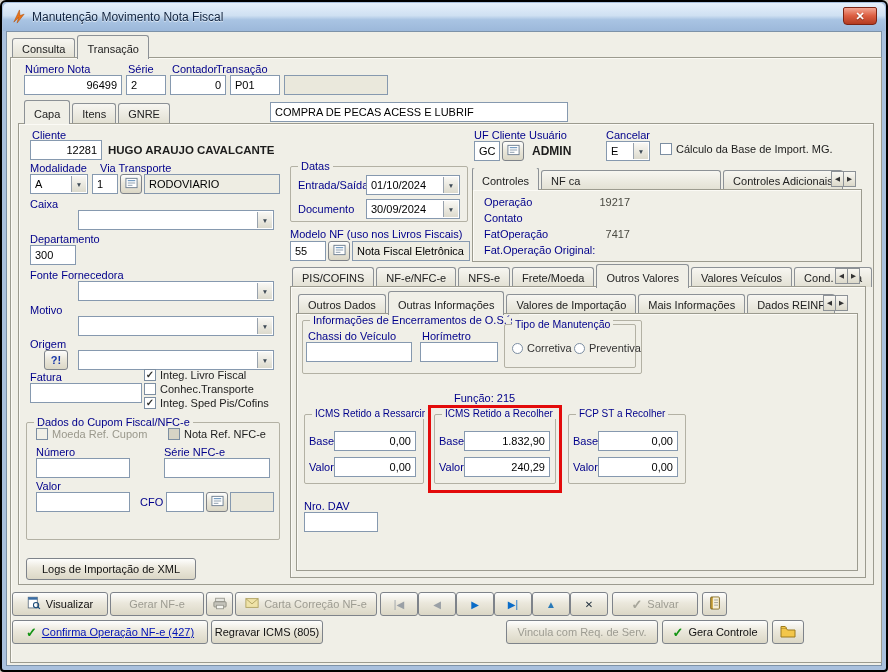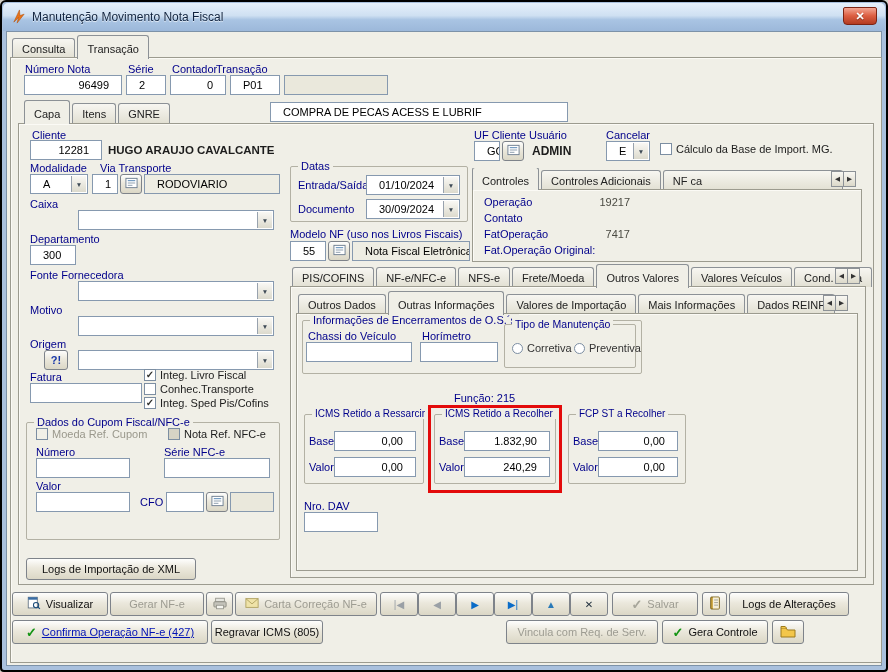--- a/index.html
+++ b/index.html
@@ -6,21 +6,21 @@
   html,body{width:888px;height:672px}
   body{font-family:"Liberation Sans",sans-serif;font-size:11px;background:#d4d0c8}
   .win{position:relative;width:888px;height:672px;border:2px solid #000000;border-radius:6px 6px 4px 4px;background:#a9c0dd;overflow:hidden}
   .titlebar{position:absolute;left:1px;top:1px;right:1px;height:28px;background:linear-gradient(#e6f0fb,#cfe0f2 45%,#a9c4e3 60%,#9cb8da);border-radius:5px 5px 0 0;display:flex;align-items:center;padding:0 8px;gap:6px}
   .title{font-size:12px;color:#10233f;text-shadow:0 1px 1px rgba(255,255,255,.8)}
   .closebtn{position:absolute;right:9px;top:5px;width:34px;height:18px;background:linear-gradient(#f2a694,#dd5f43 48%,#b33b21);border:1px solid #7c2414;border-radius:2px 2px 4px 4px;color:#fff;display:flex;align-items:center;justify-content:center;font-size:11px;font-weight:bold;text-shadow:0 1px 1px rgba(0,0,0,.4)}
   .client{position:absolute;left:4px;top:29px;right:4px;bottom:4px;background:#f0efe7;border:1px solid #7d92a8}
   .lbl{position:absolute;color:#00008b;font-size:11px;line-height:12px;white-space:nowrap}
   .blk{color:#1c1c1c}
   .bold{font-weight:bold}
-  .ed{position:absolute;height:20px;background:#fff;border:1px solid #8699af;font-size:11px;color:#000;padding:3px 12px 0;white-space:nowrap;overflow:hidden}
+  .ed{position:absolute;height:20px;background:#fff;border:1px solid #8699af;font-size:11px;color:#000;padding:3px 4px 0;white-space:nowrap;overflow:hidden}
   .ed.r{text-align:right}
   .ed.dis{background:#eae8dc;color:#77756a}
   .ed.inset{background:#eeede3}
   .combo{padding-right:18px}
   .dd{position:absolute;top:1px;right:1px;bottom:1px;width:15px;background:linear-gradient(#f9f8f4,#dcdacd);border-left:1px solid #98a2ae;display:flex;align-items:center;justify-content:center;font-size:6.5px;color:#3e4a56}
   .pnl{position:absolute;background:#f0efe7;border:1px solid #9c9b8f;box-shadow:inset 1px 1px 0 #fbfaf5}
   .gb{position:absolute;border:1px solid #b3b1a4;border-radius:2px}
   .gb .cap{position:absolute;top:-7px;left:7px;background:#f0efe7;padding:0 3px;color:#00008b;white-space:nowrap}
   .tstrip{position:absolute;display:flex;align-items:flex-end}
   .clip{overflow:hidden}
@@ -205,22 +205,22 @@
 
   <span class="lbl" style="left:604px;top:127px">Cancelar</span>
   <div class="ed combo" style="left:604px;top:139px;width:44px"><span class="val">E</span><span class="dd">▼</span></div>
   <div class="cb" style="left:658px;top:141px">
       <span class="box"></span>
       <span>Cálculo da Base de Import. MG.</span>
     </div>
 
   <div class="tstrip clip" style="left:470px;top:166px;height:22px;width:388px">
     <div class="tab sel">Controles</div>
+    <div class="tab" style="width:180px">NF ca</div>
     <div class="tab">Controles Adicionais</div>
-    <div class="tab" style="width:180px">NF ca</div>
   </div>
   <div class="spin" style="left:830px;top:169px">
       <b>◀</b>
       <b>▶</b>
     </div>
   <div class="pnl" style="left:470px;top:187px;width:390px;height:73px"></div>
   <span class="lbl" style="left:482px;top:194px">Operação</span>
   <span class="lbl" style="left:552px;top:194px;width:76px;text-align:right;color:#4a4a42">19217</span>
   <span class="lbl" style="left:482px;top:210px">Contato</span>
   <span class="lbl" style="left:482px;top:226px">FatOperação</span>
@@ -356,23 +356,20 @@
     </div>
   <div class="btn" style="left:700px;top:590px;width:25px">
       <span><svg width="12" height="14" viewBox="0 0 14 16">
           <rect x="2" y="1" width="10" height="14" rx="1" fill="#caa23a" stroke="#6b5410"></rect>
           <rect x="4.5" y="1.5" width="7" height="13" fill="#f5efd8"></rect>
           <line x1="6" y1="4.5" x2="10.5" y2="4.5" stroke="#999990"></line>
           <line x1="6" y1="7.5" x2="10.5" y2="7.5" stroke="#999990"></line>
           <line x1="6" y1="10.5" x2="10.5" y2="10.5" stroke="#999990"></line>
         </svg></span>
     </div>
-  <div class="btn" style="left:727px;top:590px;width:120px">
-      <span>Logs de Alterações</span>
-    </div>
 
   <div class="btn" style="left:10px;top:618px;width:196px">
       <span class="ok">✓</span>
       <span class="link">Confirma Operação NF-e (427)</span>
     </div>
   <div class="btn" style="left:209px;top:618px;width:112px">
       <span>Regravar ICMS (805)</span>
     </div>
   <div class="btn dis" style="left:504px;top:618px;width:152px">
       <span>Vincula com Req. de Serv.</span>

